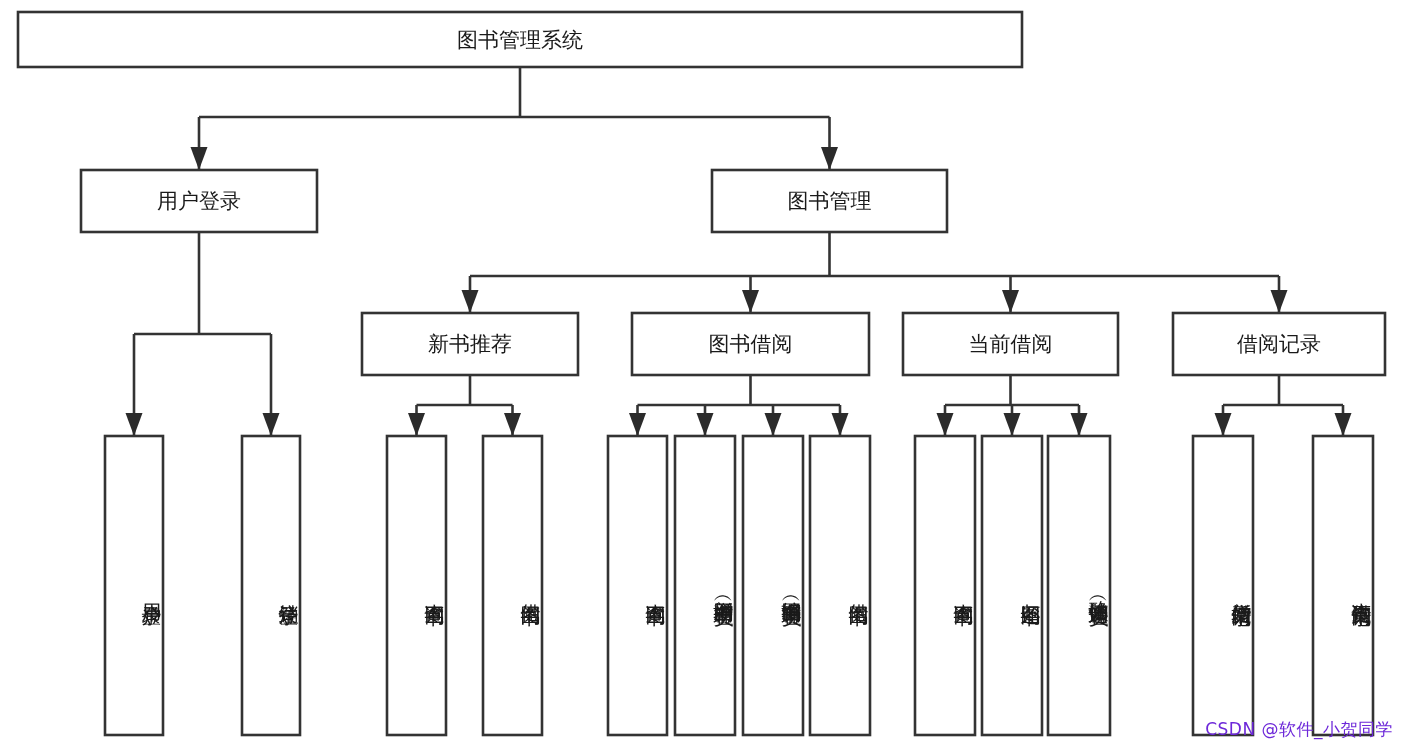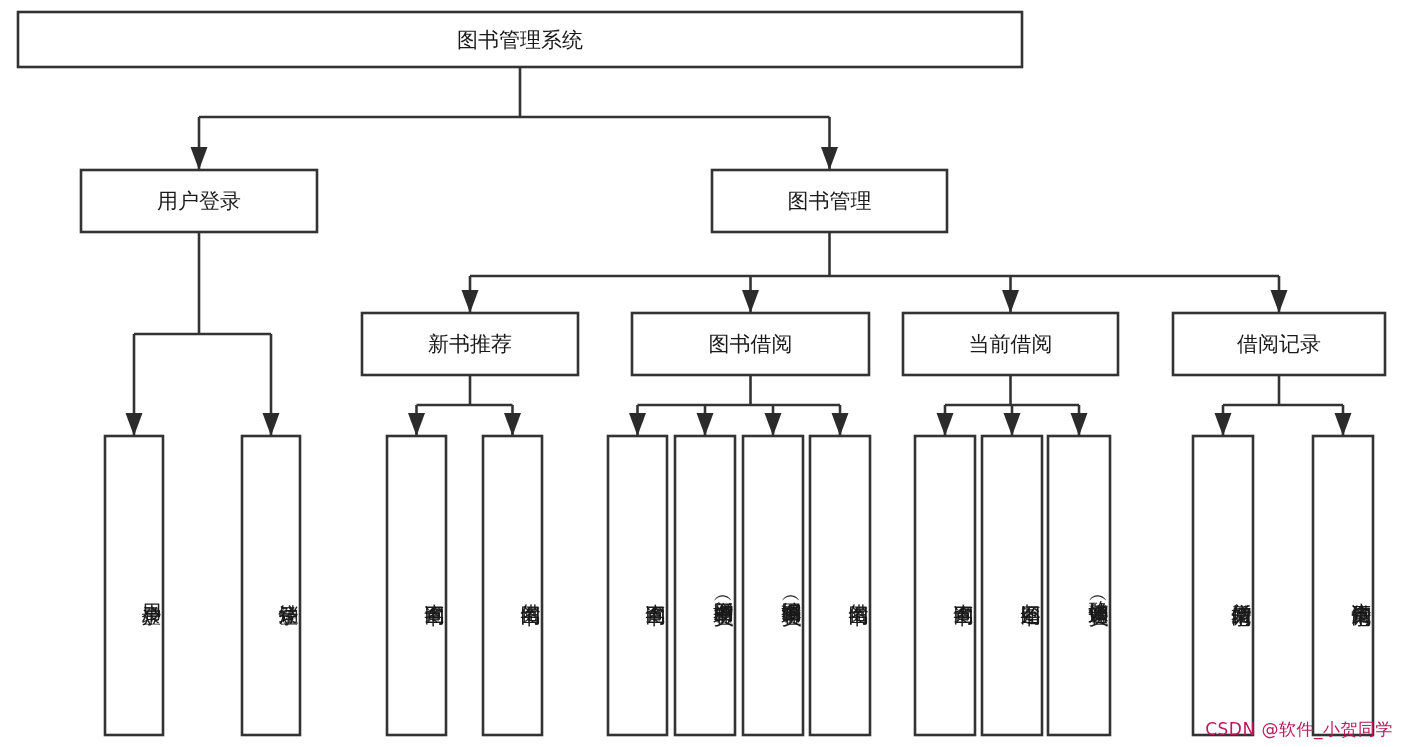--- a/index.html
+++ b/index.html
@@ -61,21 +61,21 @@
     align-items: flex-start;
     justify-content: center;
     pointer-events: none;
   }
   .watermark {
     position: absolute;
     right: 12px;
     bottom: 6px;
     font-family: "DejaVu Sans", "Liberation Sans", sans-serif;
     font-size: 17px;
-    color: #be185d;
+    color: #6d28d9;
     letter-spacing: 0.5px;
     white-space: nowrap;
   }
 </style>
 </head>
 <body>
 
 <div id="diagram-root">
 
   <svg class="canvas" viewBox="0 0 1405 747">

